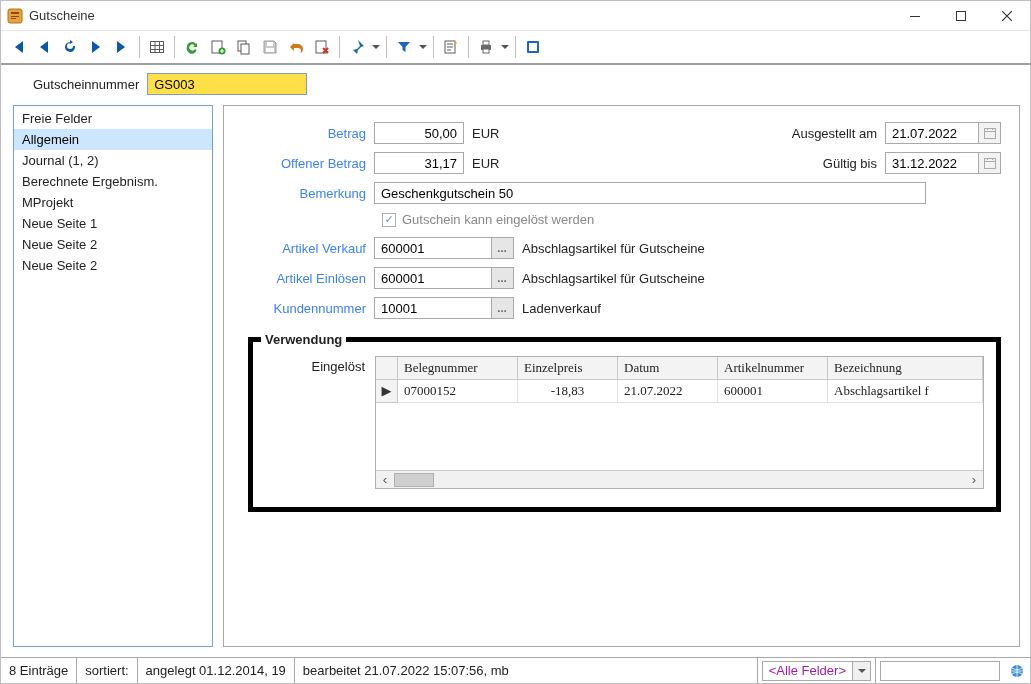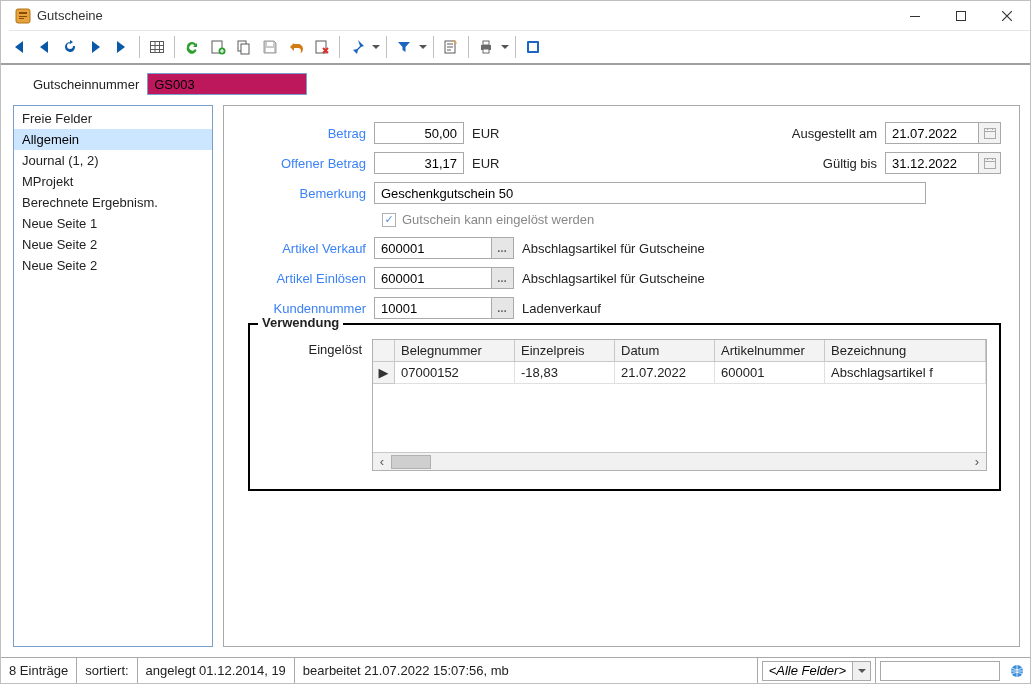--- a/index.html
+++ b/index.html
@@ -21,21 +21,20 @@
     flex-direction: column;
     border: 1px solid #bfbfbf;
   }
   .titlebar {
     height: 30px;
     display: flex;
     align-items: center;
     padding: 0 0 0 6px;
     background: #fff;
     border-bottom: 1px solid #e6e6e6;
-    margin-left: 8px;
   }
   .titlebar .app-icon {
     width: 16px; height: 16px;
     margin-right: 6px;
     display:inline-flex; align-items:center; justify-content:center;
   }
   .titlebar .title { flex: 0 0 auto; font-size: 13px; color:#333;}
   .titlebar .spacer { flex: 1; }
   .win-btn {
     width: 46px; height: 30px;
@@ -74,21 +73,21 @@
     display:flex;
     align-items:center;
     padding: 8px 10px 10px 32px;
     gap:8px;
   }
   .header-row label { color:#222;text-align:right; }
   .header-row input {
     width: 160px;
     height: 22px;
     padding: 2px 6px;
-    background:#be185d;
+    background:#fde047;
     border:1px solid #7a9ec9;
     font: inherit;
   }
 
   .body {
     flex:1;
     display:flex;
     padding: 0 10px 10px 12px;
     gap: 10px;
     min-height:0;
@@ -204,21 +203,22 @@
     width:22px; height:22px;
     border:1px solid #a9a9a9;
     border-left:none;
     background:#e6e6e6;
     display:flex; align-items:center; justify-content:center;
     color:#555; font-weight:bold; font-size:10px; letter-spacing:1px;
   }
   .lookup-desc { margin-left:8px; color:#222; }
 
   .usage-group {
-    border:2px solid #000000;
+    margin-top:14px;
+    border:5px solid #000000;
     padding: 10px 12px 14px 12px;
     position:relative;
   }
   .usage-group .legend {
     position:absolute;
     top:-10px; left:8px;
     background:#fff;
     padding:0 4px;
     font-weight:bold;
     color:#222;
@@ -240,20 +240,21 @@
     flex:1;
     min-width:0;
   }
   .grid {
     border:1px solid #b0b0b0;
     background:#fff;
     width:100%;
   }
   .grid-head, .grid-row {
     display:flex;
+    font-family:Liberation Serif, serif;
   }
   .grid-head .cell {
     background:#f3f3f3;
     border-right:1px solid #c8c8c8;
     border-bottom:1px solid #c8c8c8;
     padding:3px 6px;
     font-weight:normal;
     color:#222;
     white-space:nowrap;
     overflow:hidden;
@@ -313,21 +314,21 @@
     border-right:1px solid #a9a9a9;
     display:flex; align-items:center;
     padding: 0 4px;
   }
   .status-combo .combo {
     height:20px;
     border:1px solid #a9a9a9;
     display:flex; align-items:center;
     background:#fff;
   }
-  .status-combo .combo span { padding:4px 6px; color:#000000;font-style:italic; }
+  .status-combo .combo span { padding:4px 6px; color:#a21caf; }
   .status-combo .combo .dd {
     width:18px; height:18px;
     border-left:1px solid #a9a9a9;
     background:#f0f0f0;
     display:flex; align-items:center; justify-content:center;
     color:#555;
   }
   .status-input {
     display:flex; align-items:center;
     padding:0 4px;
@@ -499,22 +500,22 @@
   <div class="header-row">
     <label>Gutscheinnummer</label>
     <input type="text" value="GS003" style="">
   </div>
 
   <div class="body">
     <div class="sidebar">
       <div class="sidebar-item"><span>Freie Felder</span></div>
       <div class="sidebar-item active"><span>Allgemein</span></div>
       <div class="sidebar-item"><span>Journal (1, 2)</span></div>
+      <div class="sidebar-item"><span>Berechnete Ergebnism.</span></div>
       <div class="sidebar-item"><span>MProjekt</span></div>
-      <div class="sidebar-item"><span>Berechnete Ergebnism.</span></div>
       <div class="sidebar-item"><span>Neue Seite 1</span></div>
       <div class="sidebar-item"><span>Neue Seite 2</span></div>
       <div class="sidebar-item"><span>Neue Seite 2</span></div>
     </div>
 
     <div class="main-panel">
 
       <div class="form-row">
         <div class="form-label">Betrag</div>
         <input class="num-field" value="50,00" style="">
@@ -599,21 +600,21 @@
                 <div class="cell" style="width:120px">Belegnummer</div>
                 <div class="cell" style="width:100px">Einzelpreis</div>
                 <div class="cell" style="width:100px">Datum</div>
                 <div class="cell" style="width:110px">Artikelnummer</div>
                 <div class="cell" style="flex:1">Bezeichnung</div>
               </div>
               <div class="grid-body">
                 <div class="grid-row">
                   <div class="marker">▶</div>
                   <div class="cell" style="width:120px">07000152</div>
-                  <div class="cell" style="width:100px;text-align:left">-18,83</div>
+                  <div class="cell" style="width:100px;text-align:center">-18,83</div>
                   <div class="cell" style="width:100px">21.07.2022</div>
                   <div class="cell" style="width:110px">600001</div>
                   <div class="cell" style="flex:1">Abschlagsartikel f</div>
                 </div>
               </div>
               <div class="grid-scroll">
                 <div class="arrow">‹</div>
                 <div class="thumb"></div>
                 <div class="track"></div>
                 <div class="arrow">›</div>

